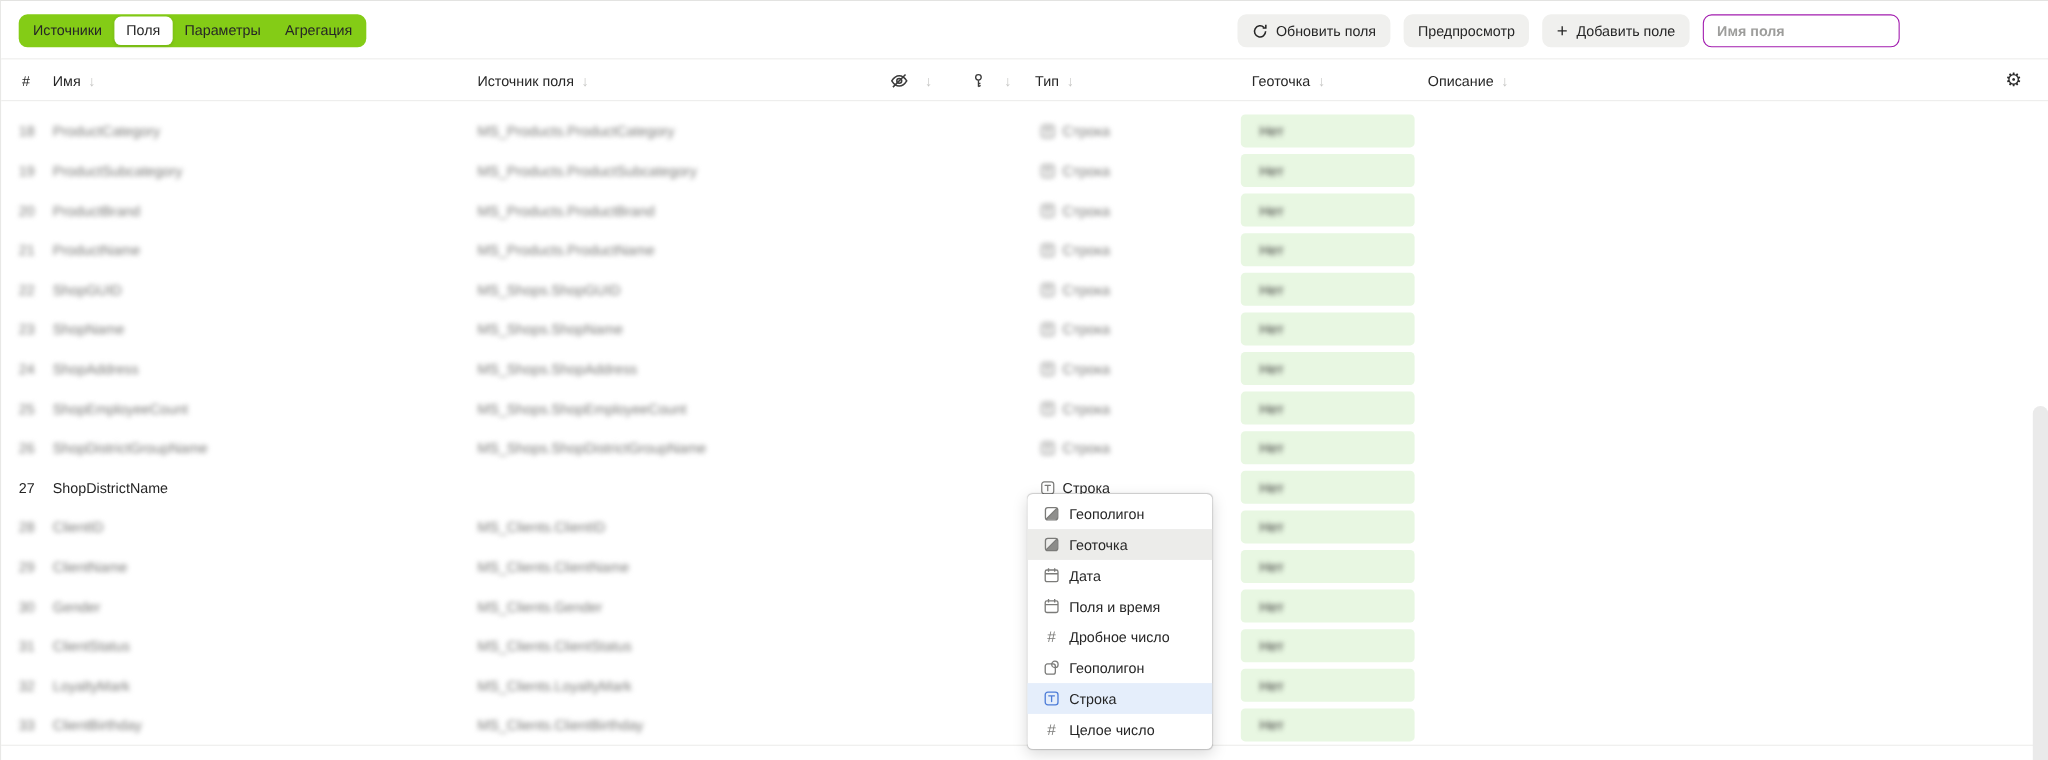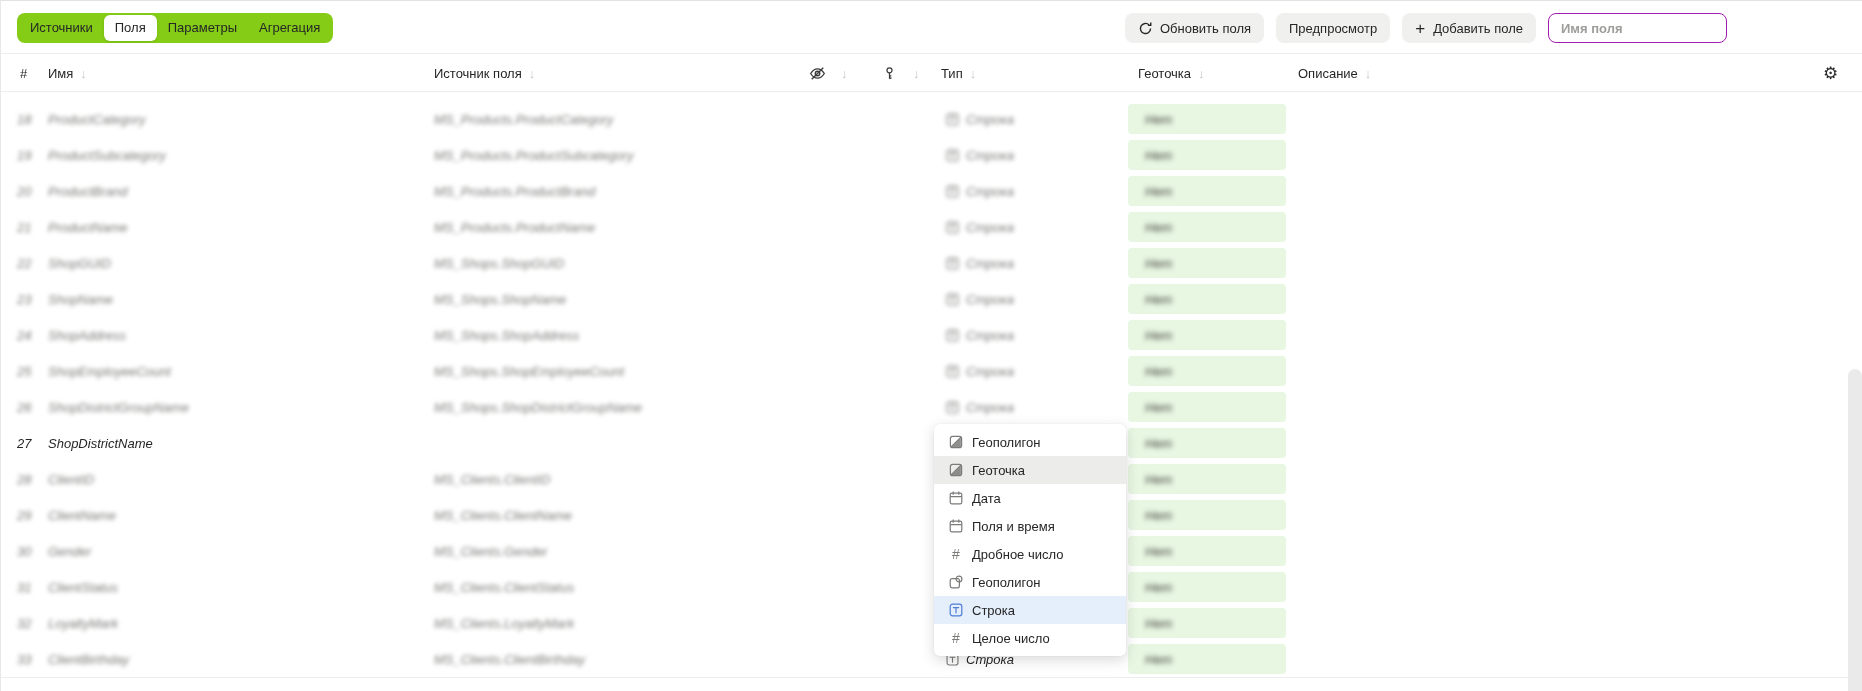--- a/index.html
+++ b/index.html
@@ -25,35 +25,35 @@
                  font-size:13px; font-family:inherit; color:#ec4899; outline:none;font-weight:bold; }
   .field-input::placeholder { color:#9d9d9b; }
   
   .thead { position:absolute; top:53px; left:0; right:0; height:38px; border-bottom:1px solid #ededeb; font-size:13px; }
   .th { position:absolute; top:0; height:38px; display:flex; align-items:center; gap:7px; cursor:pointer; }
   .sort { color:#c6c6c4; font-size:13px; }
   .hicon { display:flex; width:17px; height:17px; color:#3b3b3b; }
   .gear { position:absolute; left:1822px; top:0; height:38px; display:flex; align-items:center;
           font-size:17px; color:#2c2c2c; cursor:pointer; }
   
-  .tbody { position:absolute; top:91px; left:0; width:100%; padding-top:9px; border-bottom:1px solid #ededeb;font-style:italic; }
+  .tbody { position:absolute; top:91px; left:0; width:100%; padding-top:9px; border-bottom:1px solid #ededeb; }
   .row { position:relative; height:36px; font-size:13px; }
   .cell { position:absolute; top:0; height:36px; display:flex; align-items:center; white-space:nowrap; }
   .c-num  { left:16px; color:#262626; }
   .c-name { left:47px; }
   .c-src  { left:433px; }
   .c-type { left:944px; gap:6px; }
   .c-type .ticon { display:flex; width:15px; height:15px; color:#7b7b79; }
   .c-agg  { left:1127px; top:3px; height:30px; width:158px; background:#e8f7e2; border-radius:4px;
             padding-left:17px; cursor:pointer; }
   .c-desc { left:1297px; }
   .blur      { filter:blur(2.3px); color:#7a7a78; }
   .blur-dark { filter:blur(2.6px); color:#3f3f3d; }
   
-  .menu { position:absolute; left:933px; top:423px; width:192px; background:#fff; border-radius:5px;
+  .menu { position:absolute; left:933px; top:448px; width:168px; background:#fff; border-radius:5px;
           box-shadow:0 0 1px rgba(0,0,0,.18), 0 4px 14px rgba(0,0,0,.15); padding:4px 0; z-index:5; }
   .mi { height:28px; display:flex; align-items:center; gap:8px; padding:0 14px; font-size:13px; color:#262626; cursor:pointer; }
   .mi.hovered  { background:#ececea; }
   .mi.selected { background:#e5eefb; }
   .mi .ic { width:16px; height:16px; display:flex; align-items:center; justify-content:center; color:#7b7b79; }
   .mi.selected .ic { color:#4e7dd8; }
   .hash { font-size:14px; line-height:1; color:inherit; }
   
   .scroll-thumb { position:absolute; right:0; top:368px; bottom:0; width:14px; background:#eaeaea; border-radius:7px 7px 0 0; }
 </style>

